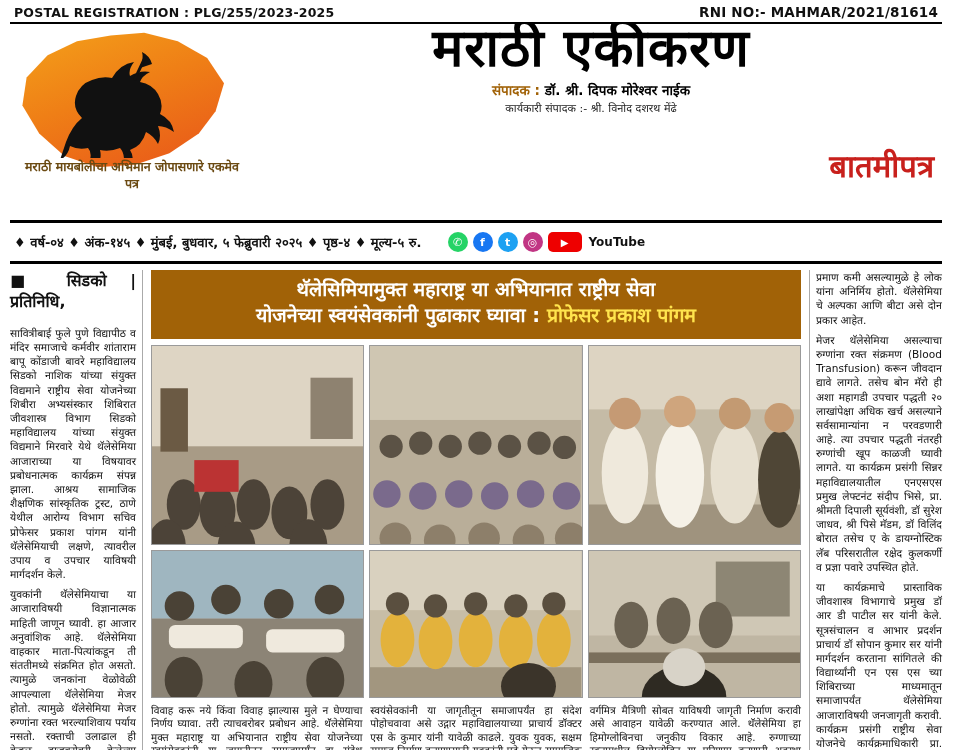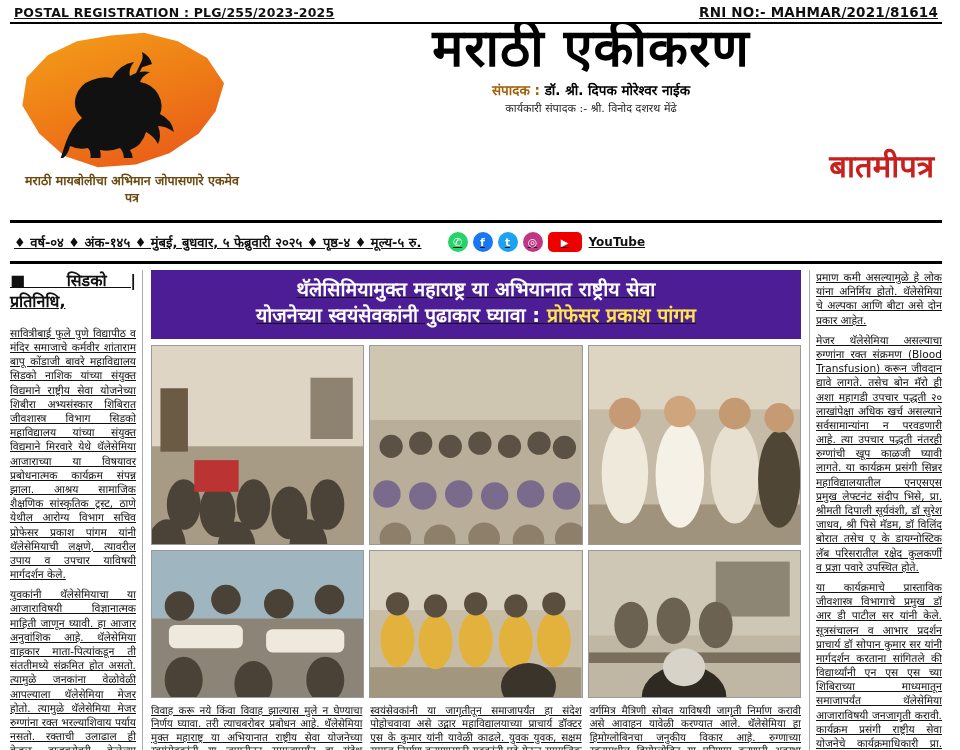--- a/index.html
+++ b/index.html
@@ -3,21 +3,21 @@
 <meta charset="utf-8">
 <style>
   html,body{margin:0;padding:0;}
   body{
     width:960px;height:750px;
     background:#ffffff;
     font-family:"DejaVu Sans", sans-serif;
     color:#111;
     overflow:hidden;
   }
-  .page{position:relative;width:952px;height:750px;box-sizing:border-box;text-decoration:underline;}
+  .page{position:relative;width:952px;height:750px;box-sizing:border-box;}
 
   
   .reg-bar{
     display:flex;justify-content:space-between;align-items:center;
     padding:4px 14px 2px 14px;
     font-size:13px;font-weight:bold;letter-spacing:.2px;
   }
   .reg-left{font-size:12.5px;}
   .reg-right{font-size:13.5px;}
   .rule{height:2px;background:#000;margin:0 10px;}
@@ -34,21 +34,21 @@
   .map-shape{
     position:absolute;inset:0;
     background:linear-gradient(160deg,#f4a21a 0%,#ef7f16 45%,#e8541a 100%);
     clip-path:polygon(6% 34%,16% 18%,30% 8%,46% 4%,62% 2%,78% 8%,92% 20%,100% 38%,96% 58%,88% 74%,74% 88%,58% 96%,40% 98%,24% 90%,12% 74%,4% 54%);
   }
   .horse{
     position:absolute;left:34px;top:16px;width:150px;height:112px;
     color:#111;
   }
   .tagline{
-    position:absolute;left:8px;top:148px;width:228px;text-align:center;
+    position:absolute;left:8px;top:134px;width:228px;text-align:center;
     font-size:12.5px;font-weight:bold;color:#6b4a12;
   }
 
   .title-block{
     position:absolute;left:236px;top:2px;right:6px;text-align:center;
   }
   .kicker{
     font-size:19px;font-weight:bold;letter-spacing:1px;color:#111;
     margin-top:8px;
   }
@@ -100,21 +100,21 @@
     display:flex;margin:6px 10px 0 10px;height:486px;gap:8px;
   }
   .col{font-size:10.6px;line-height:1.34;text-align:justify;}
   .col-left{width:126px;border-right:1px solid #aaa;padding-right:6px;}
   .col-right{width:126px;border-left:1px solid #aaa;padding-left:6px;}
   .col-mid{flex:1;display:flex;flex-direction:column;}
   .byline{font-weight:bold;font-size:16px;margin-bottom:13px;}
   .col p{margin:0 0 6px 0;}
 
   .headline{
-    background:#4c1d95;color:#fff;padding:7px 10px 9px 10px;
+    background:#a16207;color:#fff;padding:7px 10px 9px 10px;
     text-align:center;font-weight:bold;font-size:19.5px;line-height:1.35;
   }
   .headline .yellow{color:#ffe44d;}
 
   .photo-grid{
     margin-top:6px;display:grid;gap:5px;
     grid-template-columns:1fr 1fr 1fr;
     grid-template-rows:200px 148px;
   }
   .photo{

